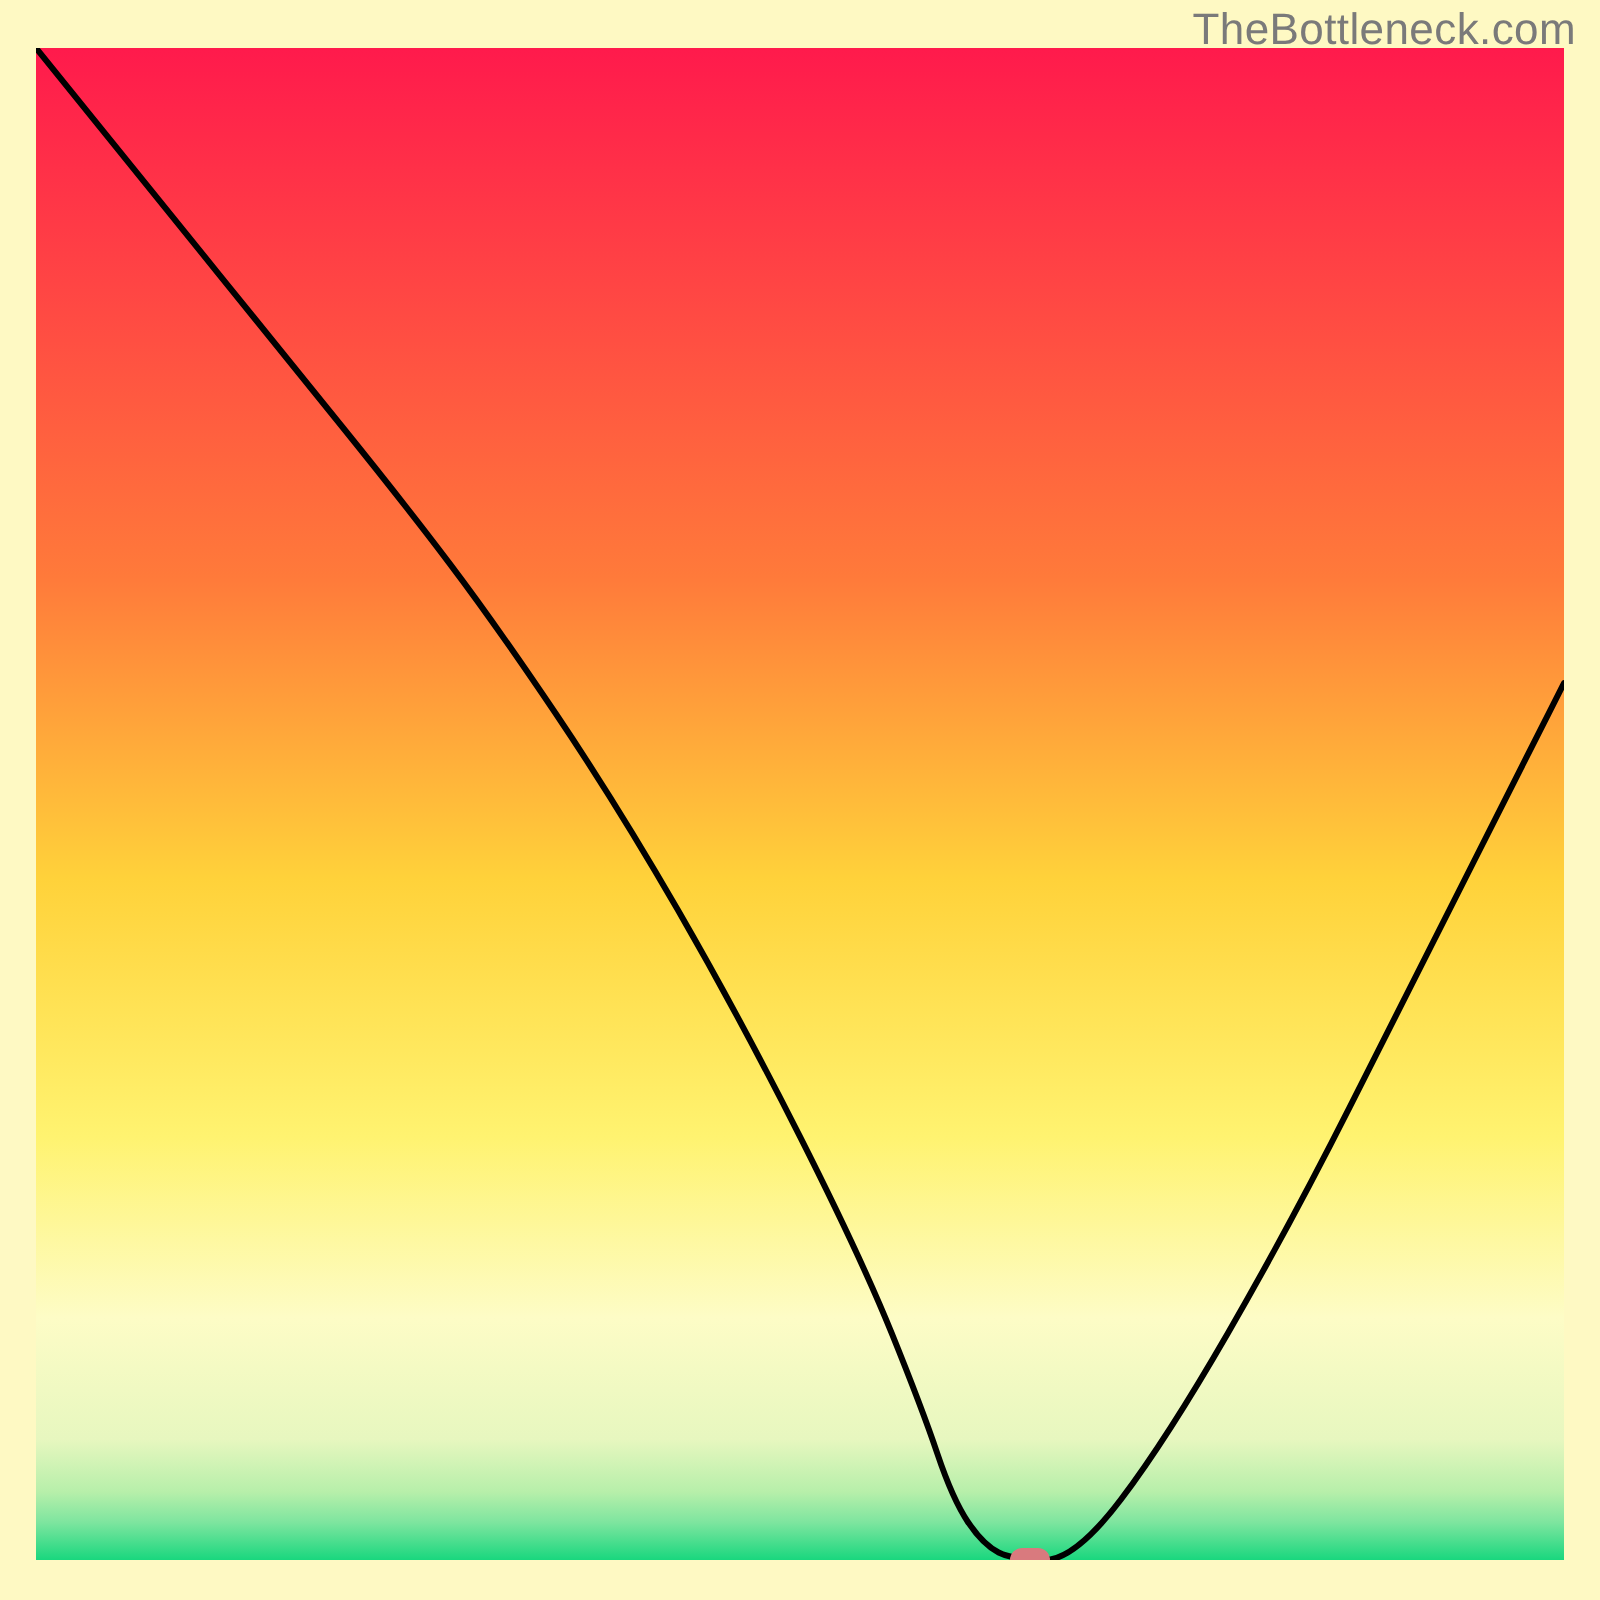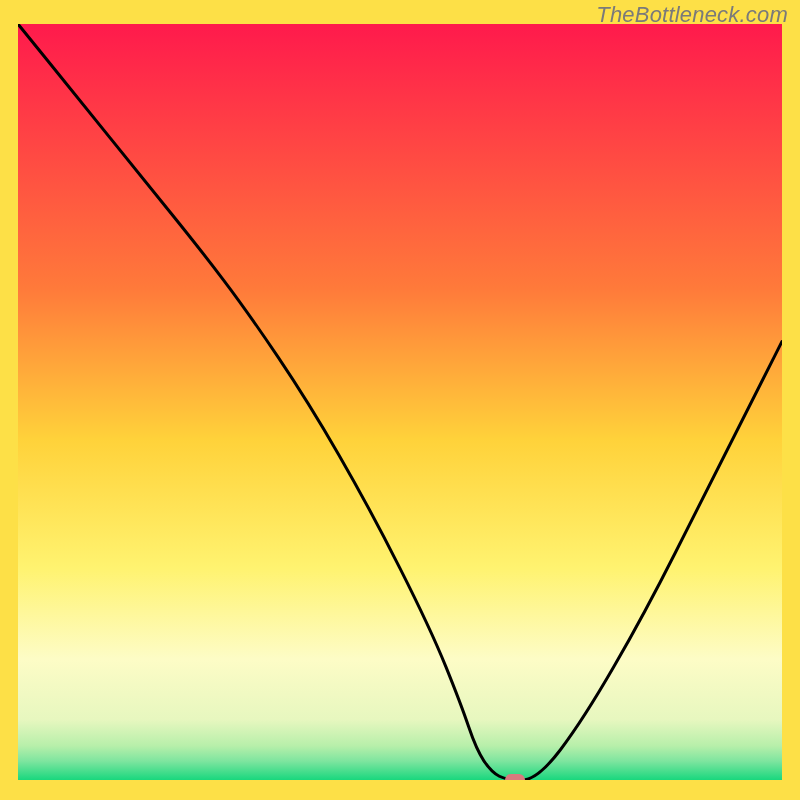--- a/index.html
+++ b/index.html
@@ -8,22 +8,21 @@
     width: 800px;
     height: 800px;
     background: #000;
     font-family: Arial, Helvetica, sans-serif;
     overflow: hidden;
   }
   .frame {
     position: relative;
     width: 800px;
     height: 800px;
-    background: #fde047;
-    font-style: italic;
+    background: #fef9c3;
   }
   .watermark {
     position: absolute;
     top: 2px;
     right: 12px;
     color: #7a7a7a;
     font-size: 22px;
     font-weight: 500;
     letter-spacing: 0.2px;
     z-index: 5;

